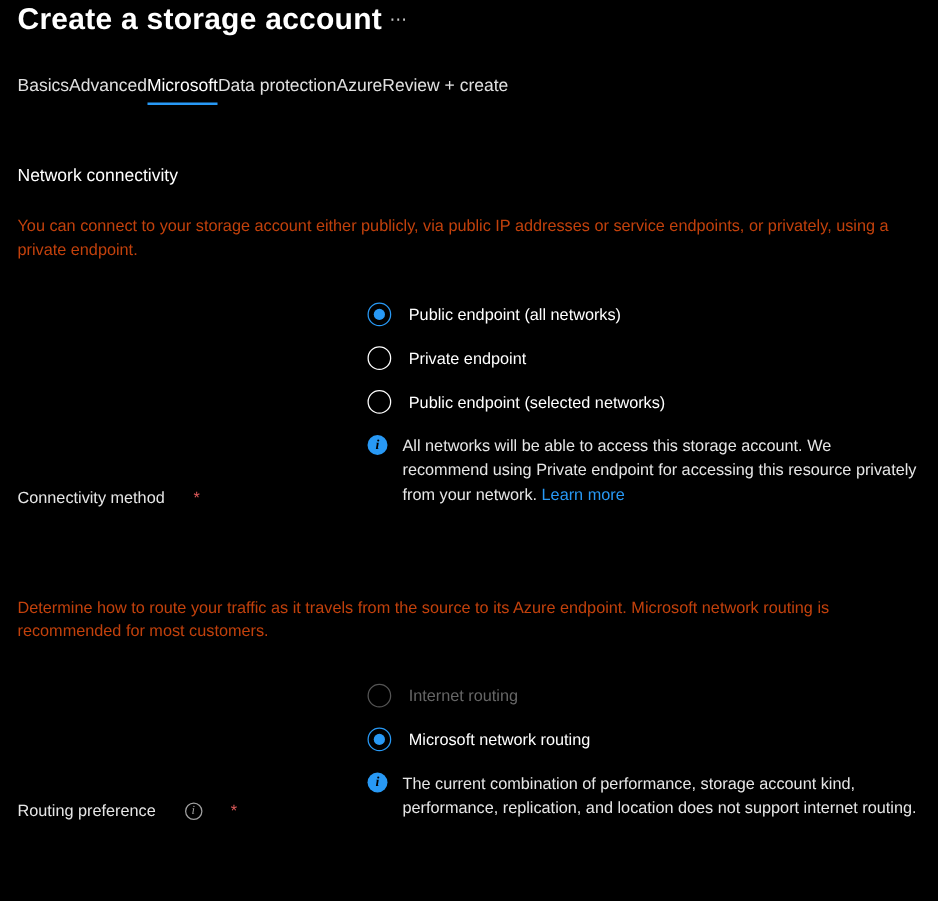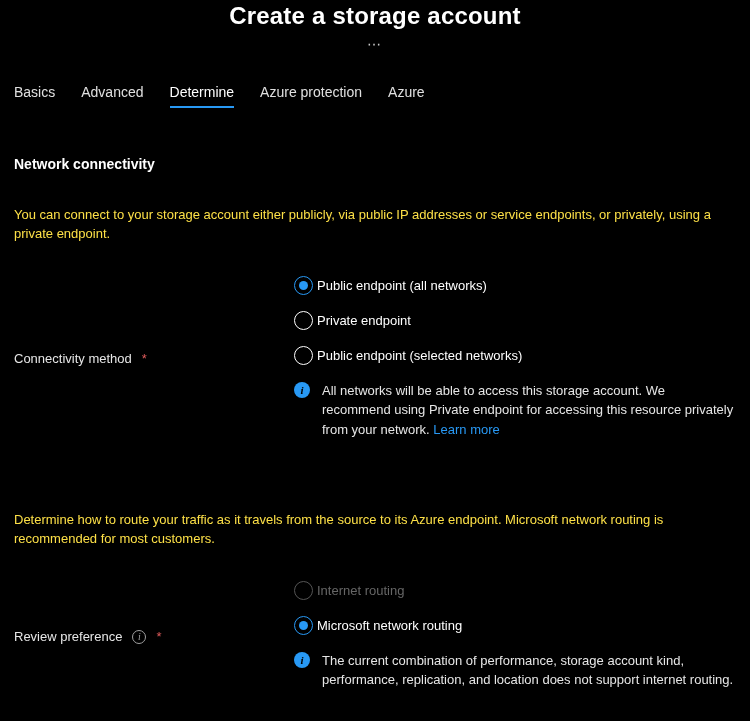--- a/index.html
+++ b/index.html
@@ -6,45 +6,45 @@
     body {
       background: #000000;
       color: #ffffff;
       font-family: "Segoe UI", Arial, sans-serif;
       font-size: 13px;
       width: 750px;
       height: 721px;
       overflow: hidden;
     }
     .page { padding: 0 14px 14px 14px; }
-    .title-row { display: flex; align-items: center; gap: 6px; padding-top: 2px; flex-direction: column; }
+    .title-row { display: flex; align-items: center; gap: 6px; padding-top: 2px; }
     .title { font-size: 24px; font-weight: 600; letter-spacing: 0.2px; }
     .more-dots { font-size: 14px; color: #c8c8c8; letter-spacing: 2px; padding-bottom: 2px; cursor: pointer; }
-    .tabs { display: flex; gap: 26px; margin-top: 30px; border-bottom: none; }
+    .tabs { display: flex; margin-top: 30px; border-bottom: none; }
     .tab {
       font-size: 14px; color: #e0e0e0; padding: 0 0 6px 0;
       cursor: pointer; border-bottom: 2px solid transparent;
     }
     .tab.active { color: #ffffff; border-bottom: 2px solid #2899f5; }
     .section { margin-top: 48px; }
-    .section-title { font-size: 14px; font-weight: 700; }
-    .section-desc { margin-top: 34px; color: #fde047; line-height: 1.45; max-width: 720px; }
+    .section-title { font-size: 14px; font-weight: 400; }
+    .section-desc { margin-top: 24px; color: #c2410c; line-height: 1.45; max-width: 720px; }
     .field-row { display: flex; margin-top: 32px; }
-    .field-label-col { width: 280px; flex: 0 0 280px; display: flex; align-items: center; gap: 10px; padding-top: 2px; }
+    .field-label-col { width: 280px; flex: 0 0 280px; display: flex; align-items: flex-end; gap: 23px; padding-top: 2px; }
     .field-label { color: #e6e6e6; }
     .req { color: #e05b5b; }
     .info-ico {
       width: 14px; height: 14px; border-radius: 50%;
       border: 1px solid #a0a0a0; display: inline-flex;
       align-items: center; justify-content: center;
       font-size: 10px; font-style: italic; font-family: Georgia, serif;
       color: #a0a0a0; margin-top: 1px; cursor: pointer;
     }
     .options-col { flex: 1; }
-    .radio-row { display: flex; align-items: center; gap: 4px; margin-bottom: 16px; cursor: pointer; }
+    .radio-row { display: flex; align-items: center; gap: 14px; margin-bottom: 16px; cursor: pointer; }
     .radio-outer {
       width: 19px; height: 19px; border-radius: 50%;
       border: 1.5px solid #ffffff; display: flex;
       align-items: center; justify-content: center; flex: 0 0 19px;
     }
     .radio-outer.selected { border-color: #2899f5; }
     .radio-inner { width: 9px; height: 9px; border-radius: 50%; background: #2899f5; }
     .radio-outer.disabled { border-color: #555555; }
     .radio-label { color: #ffffff; font-size: 13px; }
     .radio-label.disabled { color: #666666; }
@@ -66,23 +66,24 @@
 <div class="page">
 
   <div class="title-row">
     <div class="title">Create a storage account</div>
     <div class="more-dots">⋯</div>
   </div>
 
   <div class="tabs">
     <div class="tab">Basics</div>
     <div class="tab">Advanced</div>
-    <div class="tab active">Determine</div>
-    <div class="tab">Azure protection</div>
+    <div class="tab active">Microsoft</div>
+    <div class="tab">Data protection</div>
     <div class="tab">Azure</div>
+    <div class="tab">Review + create</div>
   </div>
 
   <div class="section">
     <div class="section-title">Network connectivity</div>
     <div class="section-desc">You can connect to your storage account either publicly, via public IP addresses or service endpoints, or privately, using a private endpoint.</div>
 
     <div class="field-row">
       <div class="field-label-col">
         <span class="field-label">Connectivity method</span>
         <span class="req">*</span>
@@ -110,21 +111,21 @@
         </div>
       </div>
     </div>
   </div>
 
   <div class="section section2">
     <div class="section-desc">Determine how to route your traffic as it travels from the source to its Azure endpoint. Microsoft network routing is recommended for most customers.</div>
 
     <div class="field-row">
       <div class="field-label-col">
-        <span class="field-label">Review preference</span>
+        <span class="field-label">Routing preference</span>
         <span class="info-ico">i</span>
         <span class="req">*</span>
       </div>
       <div class="options-col">
         <div class="radio-row">
           <div class="radio-outer disabled"></div>
           <div class="radio-label disabled">Internet routing</div>
         </div>
         <div class="radio-row">
           <div class="radio-outer selected">

